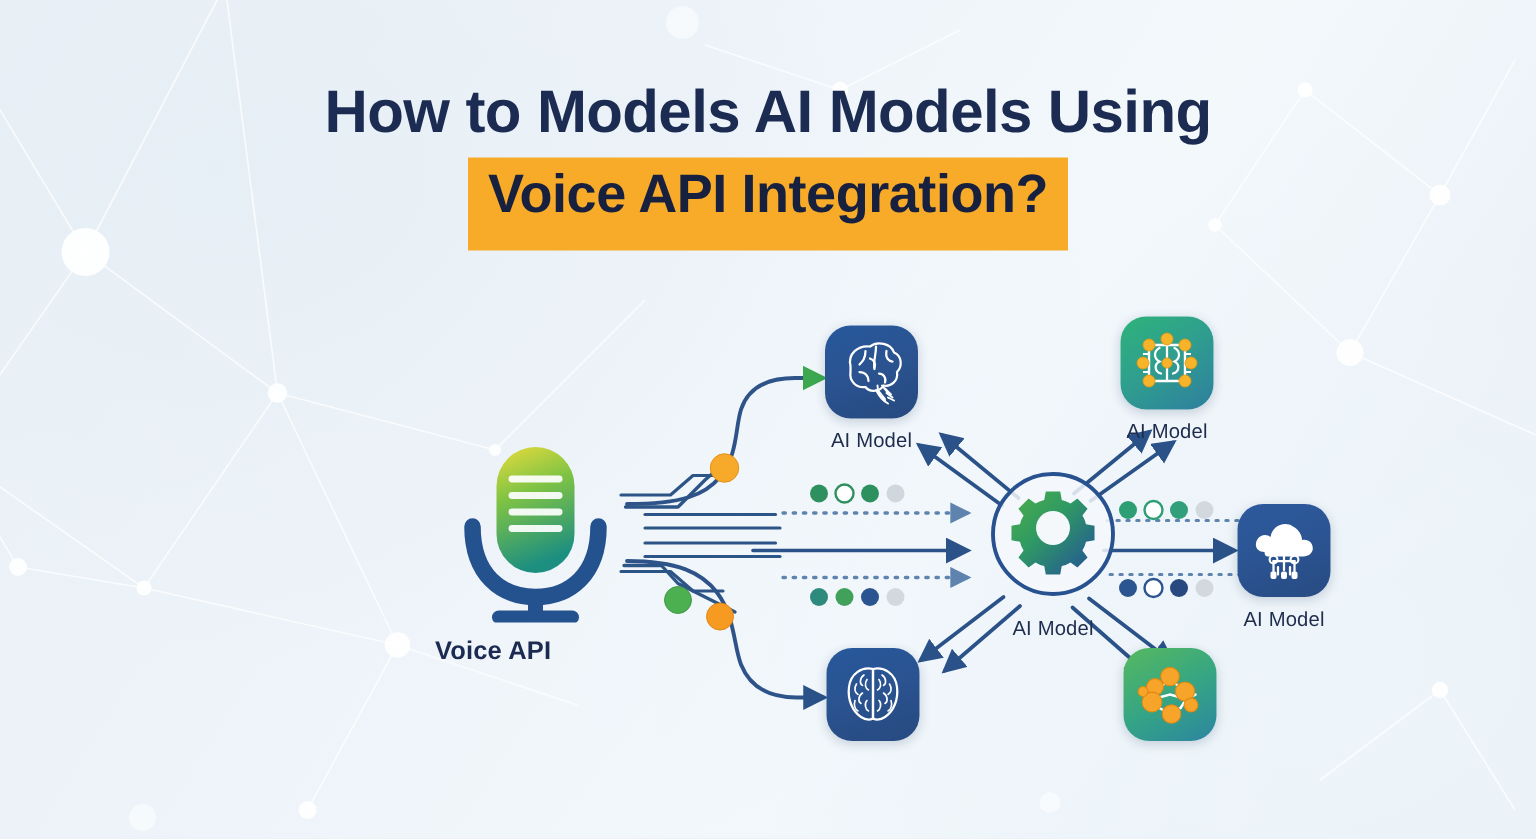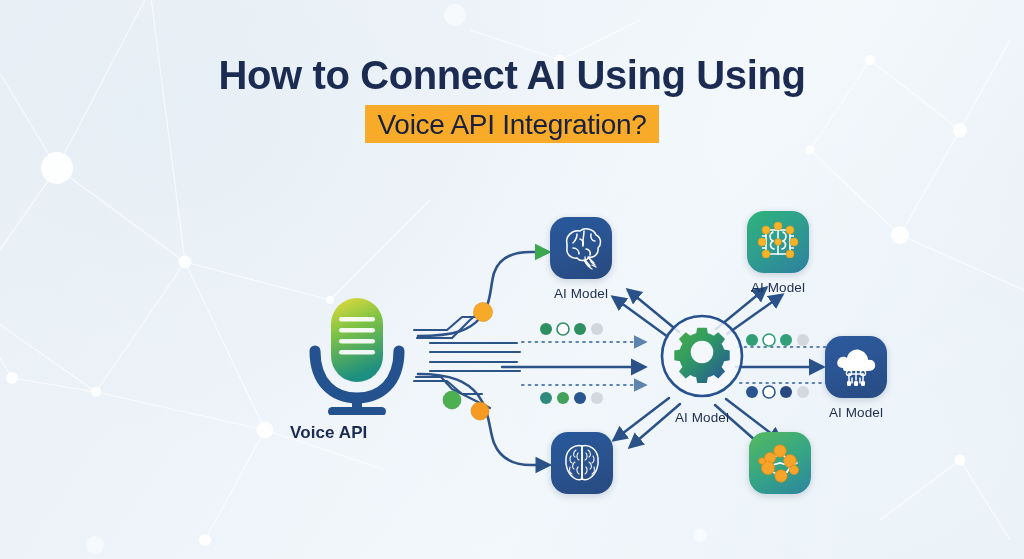--- a/index.html
+++ b/index.html
@@ -34,26 +34,26 @@
     font-size:40px;
     font-weight:bold;
     letter-spacing:-0.4px;
     color:#1b2b52;
     line-height:1.05;
     white-space:nowrap;
   }
   .headline-2-wrap { margin-top:9px; line-height:1; }
   .headline-2 {
     display:inline-block;
-    font-size:28px;
-    font-weight:normal;
+    font-size:36px;
+    font-weight:bold;
     letter-spacing:-0.3px;
     color:#17203f;
     background:#f7ab28;
-    padding:6px 13px 4px 13px;
+    padding:6px 13px 20px 13px;
     line-height:1.0;
     white-space:nowrap;
   }
 
   
   #diagram {
     position:absolute;
     left:0; top:0;
     width:1024px; height:559px;
     z-index:4;
@@ -176,21 +176,21 @@
     <circle cx="960" cy="460" r="5.5"></circle>
   </g>
   <g fill="#ffffff" fill-opacity="0.55">
     <circle cx="455" cy="15" r="11"></circle>
     <circle cx="95" cy="545" r="9"></circle>
     <circle cx="700" cy="535" r="7"></circle>
   </g>
 </svg>
 
 <div class="heading-block">
-  <div class="headline-1">How to Connect AI Using Using</div>
+  <div class="headline-1">How to Models AI Models Using</div>
   <div class="headline-2-wrap">
     <span class="headline-2">Voice API Integration?</span>
   </div>
 </div>
 
 <svg id="diagram" viewBox="0 0 1024 559" xmlns="http://www.w3.org/2000/svg">
   <defs>
     <marker id="ah-navy" markerWidth="7" markerHeight="7" refX="5.2" refY="3.2" orient="auto">
       <path d="M0,0 L6.4,3.2 L0,6.4 Z" fill="#2a5288"></path>
     </marker>

